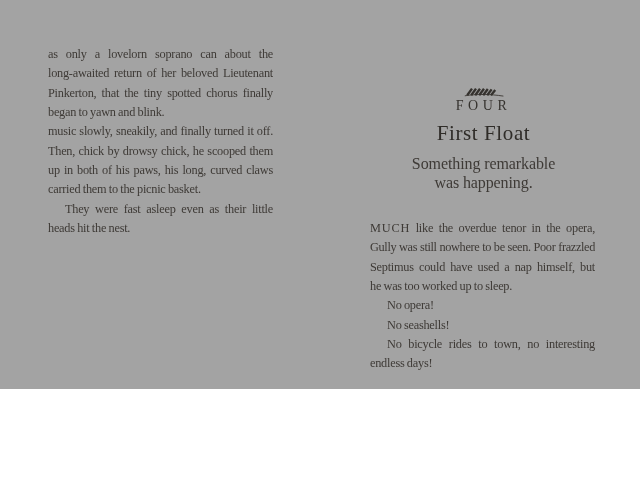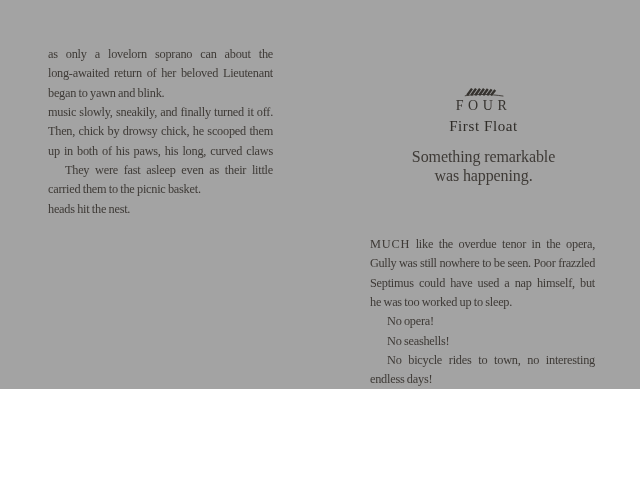--- a/index.html
+++ b/index.html
@@ -15,21 +15,21 @@
     overflow: hidden;
     font-family: Liberation Serif, serif;
     color: #3e3a36;
   }
   
   .text-col {
     position: absolute;
     width: 225px;
   }
   .left-col  { left: 48px;  top: 45px; }
-  .right-col { left: 370px; top: 235px; }
+  .right-col { left: 370px; top: 219px; }
   .line {
     font-size: 12.3px;
     line-height: 19.35px;
     letter-spacing: -0.25px;
     word-spacing: -0.4px;
     white-space: nowrap;
     text-align: justify;
     text-align-last: justify;
     overflow: hidden;
   }
@@ -55,21 +55,22 @@
     height: 11px;
   }
   .chapter-number {
     margin-top: 1px;
     font-size: 14px;
     line-height: 16px;
     letter-spacing: 4.6px;
     color: #35322e;
   }
   .chapter-title {
-    font-size: 15px;
+    margin-top: 7px;
+    font-size: 21px;
     line-height: 24px;
     letter-spacing: 0.6px;
     color: #2f2c28;
   }
   .chapter-subtitle {
     margin-top: 9px;
     font-size: 16px;
     line-height: 19px;
     letter-spacing: -0.1px;
   }
@@ -87,26 +88,27 @@
 </style>
 </head>
 <body>
 
 <div class="spread">
 
   <div>
     <div class="text-col left-col">
       <div class="line just">as only a lovelorn soprano can about the</div>
       <div class="line just">long-awaited return of her beloved Lieutenant</div>
+      <div class="line just">Pinkerton, that the tiny spotted chorus finally</div>
       <div class="line end">began to yawn and blink.</div>
       <div class="line just">music slowly, sneakily, and finally turned it off.</div>
       <div class="line just">Then, chick by drowsy chick, he scooped them</div>
       <div class="line just">up in both of his paws, his long, curved claws</div>
+      <div class="line end">carried them to the picnic basket.</div>
       <div class="line just indent">They were fast asleep even as their little</div>
-      <div class="line end">carried them to the picnic basket.</div>
       <div class="line end">heads hit the nest.</div>
     </div>
     <div class="folio folio-left">30</div>
   </div>
 
   <div>
 
     <div class="chapter-head">
       <svg class="ornament" viewBox="0 0 40 11" aria-hidden="true">
         <path d="M0.8,9.8 C 12,8.0 26,8.0 39.4,10.1" fill="none" stroke="#3e3a36" stroke-width="0.9"></path>

